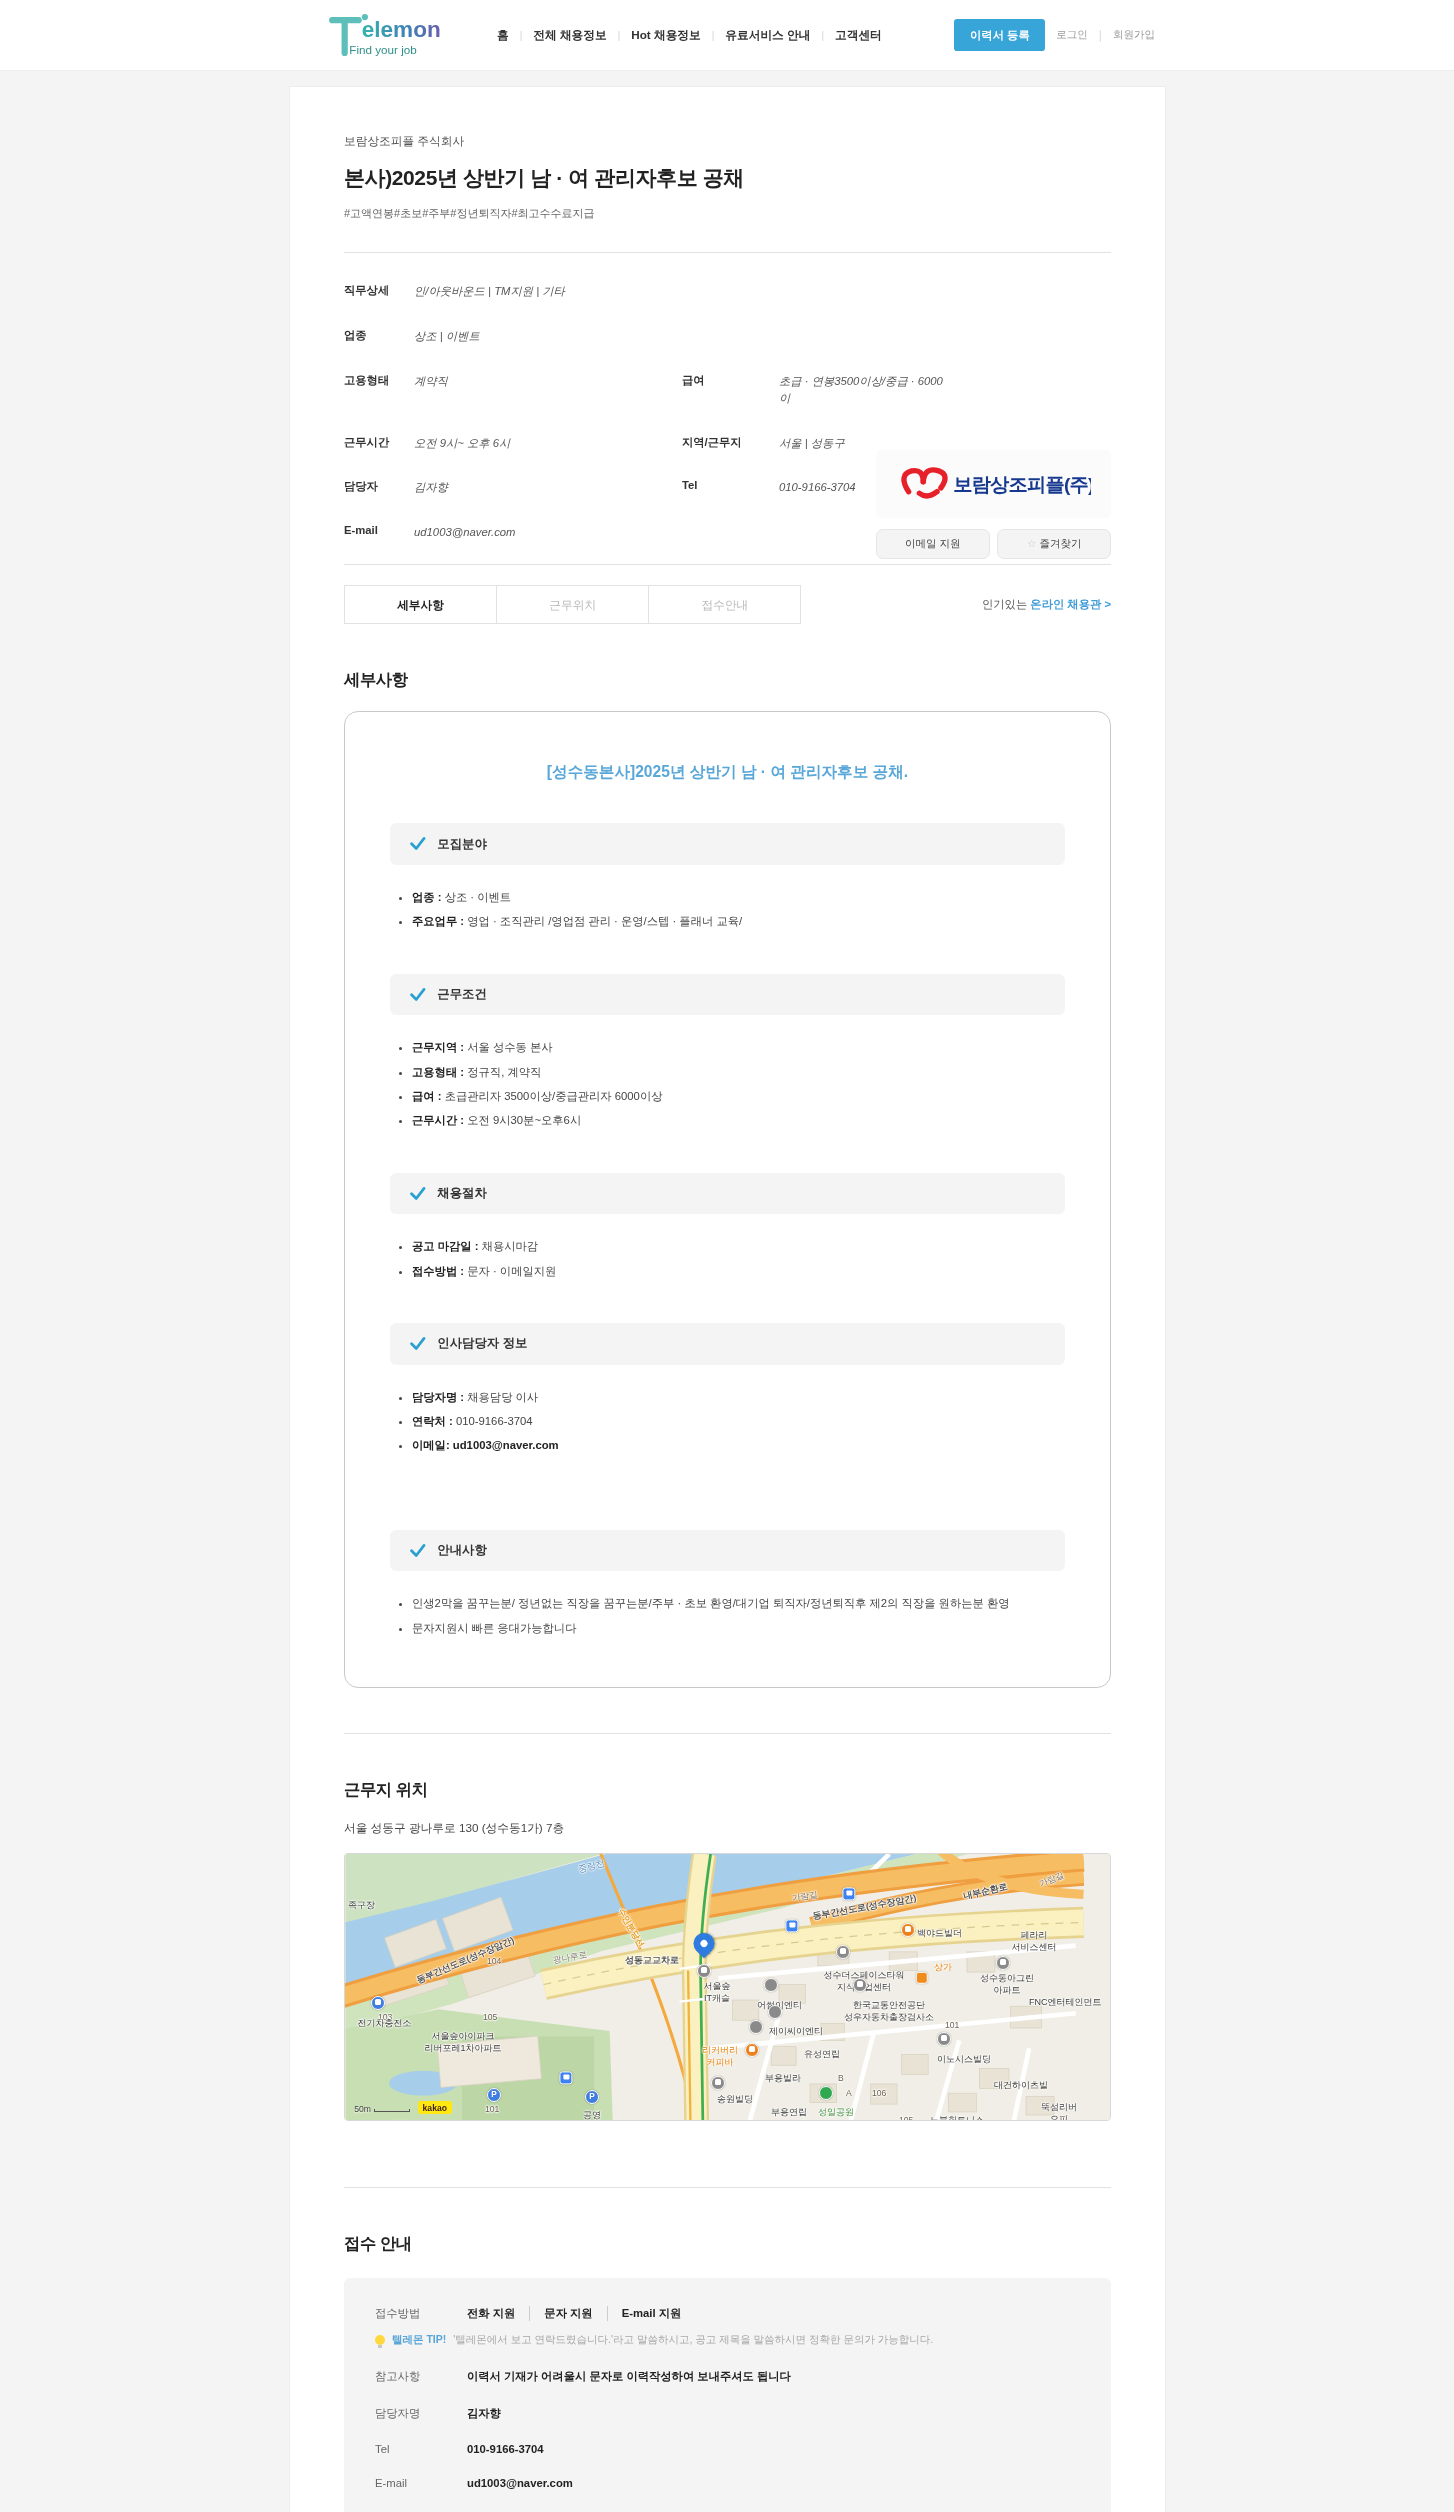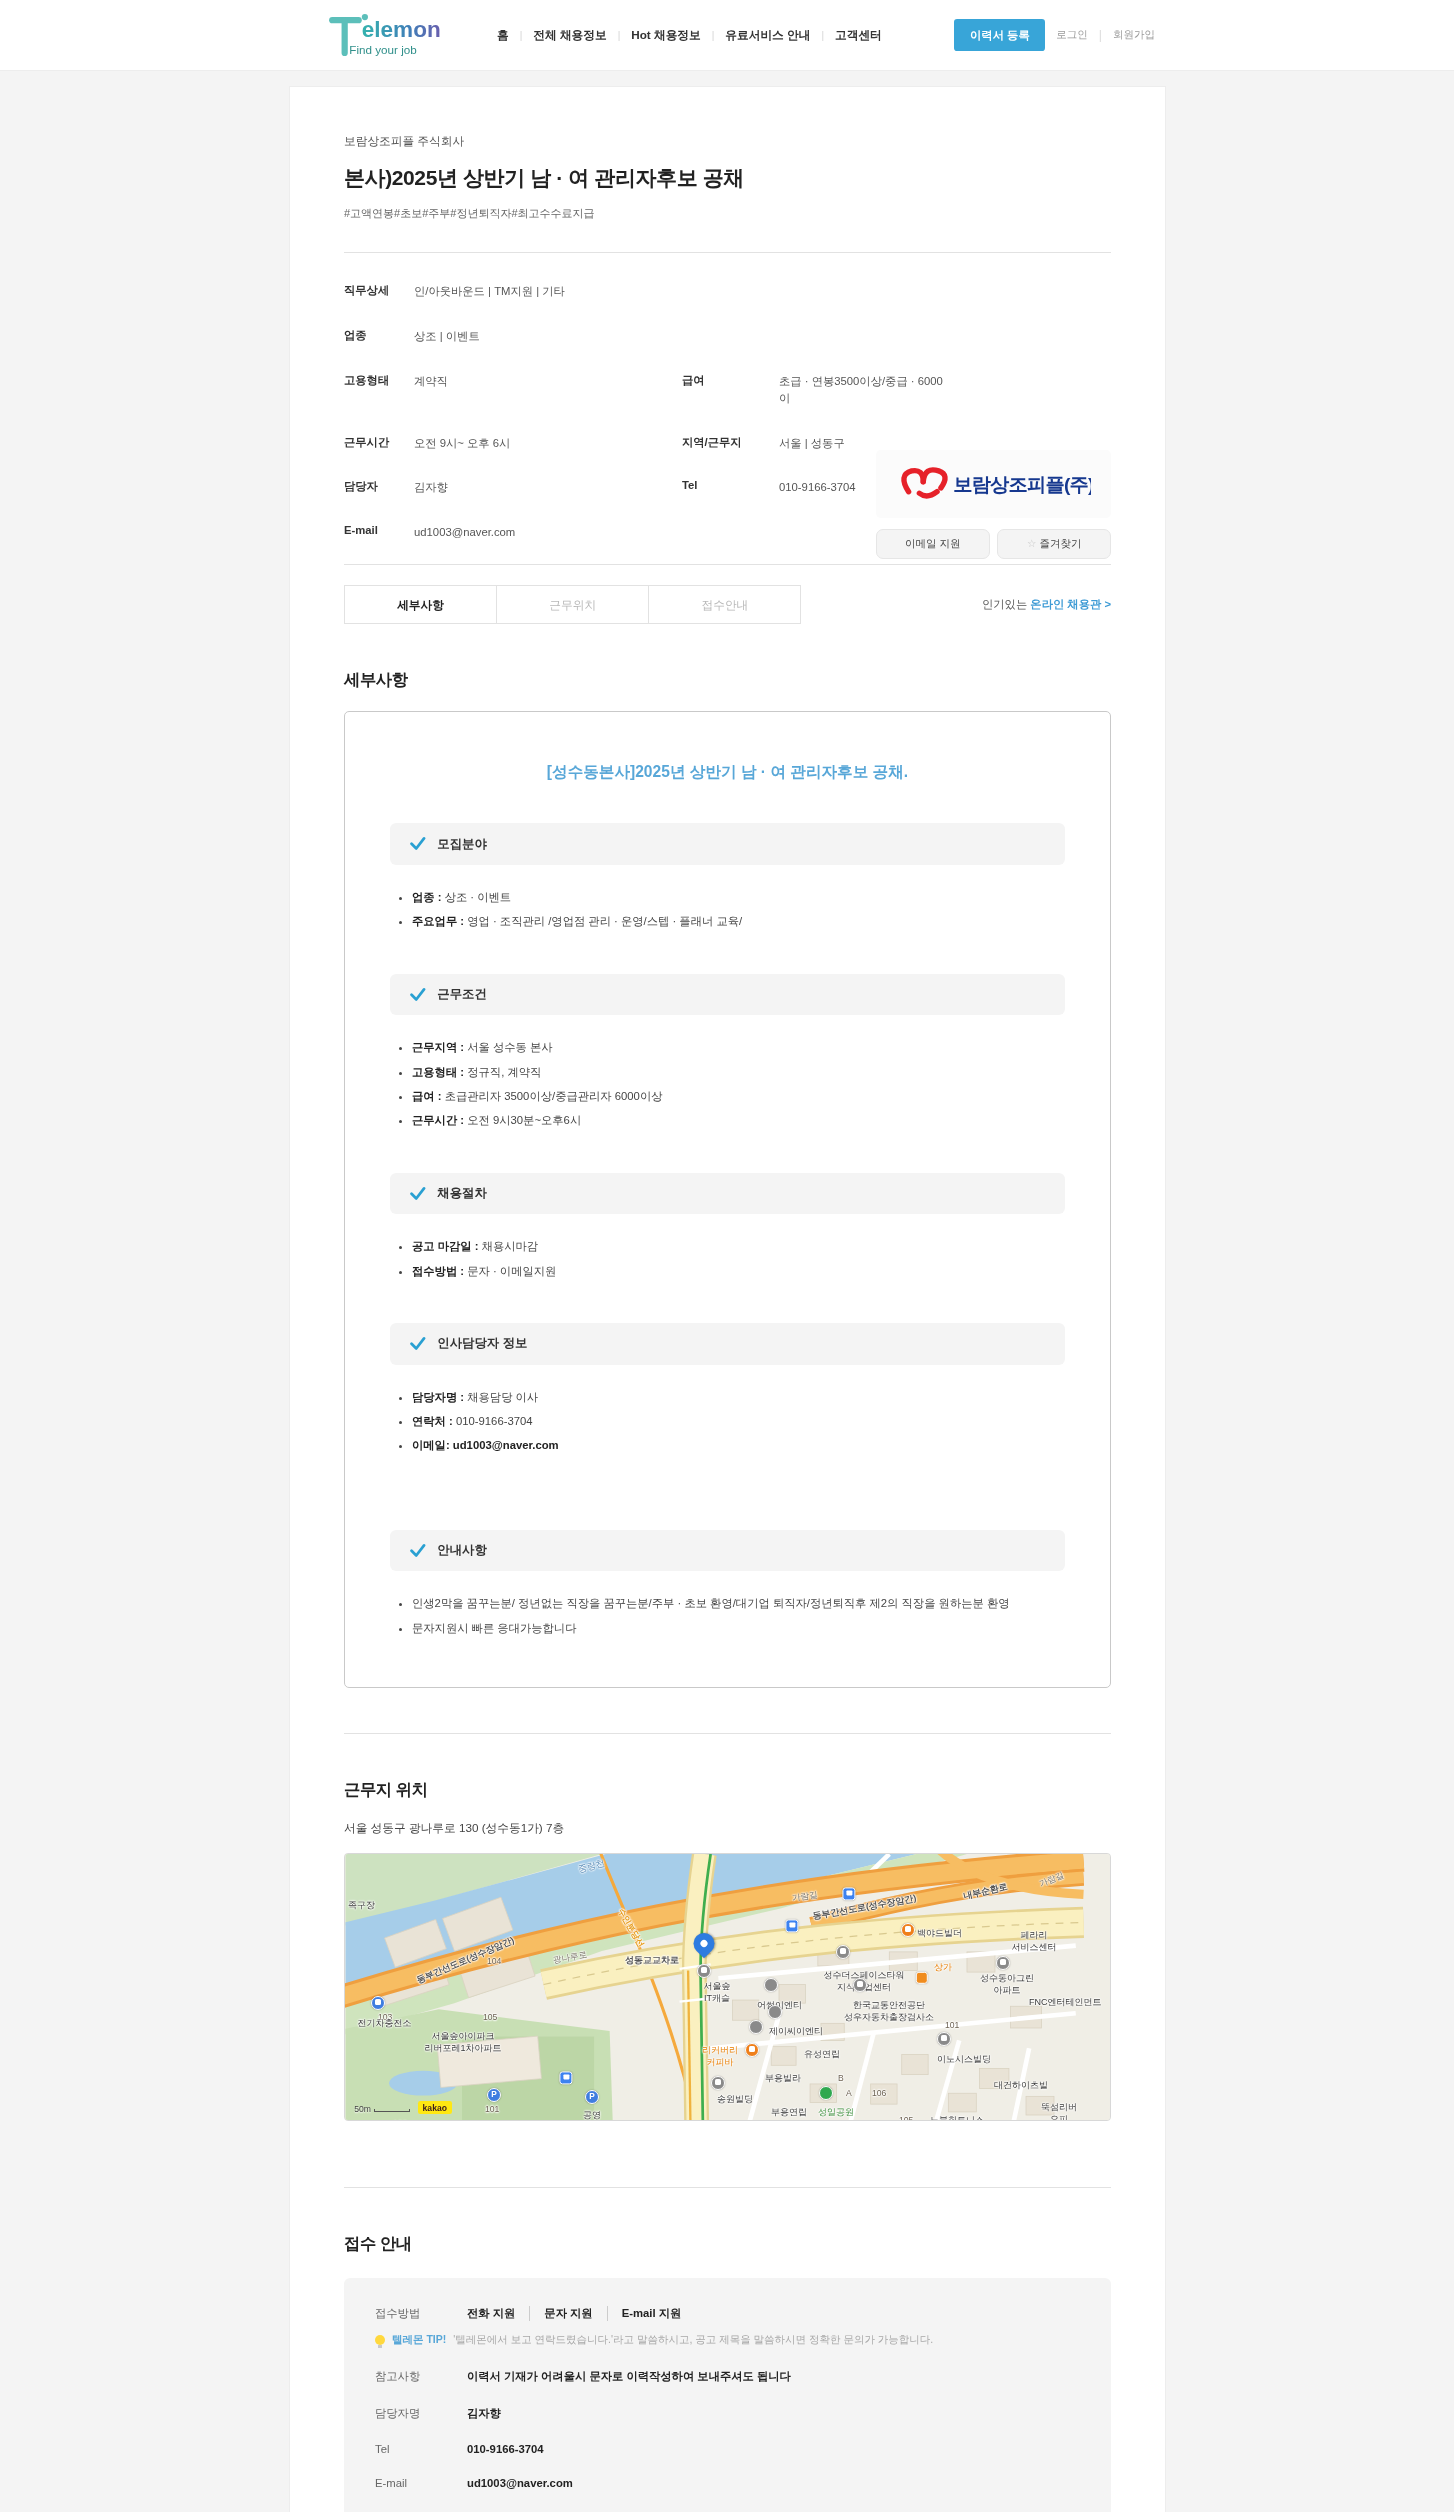--- a/index.html
+++ b/index.html
@@ -25,40 +25,40 @@
   .main-card { width:877px; margin:15.6px auto 124px; background:#fff; border:0.8px solid #ededed;
     padding:47px 54px 62px; position:relative; }
   .company-name { font-size:11.7px; color:#555; }
   .job-title { font-size:21px; font-weight:bold; color:#222; margin-top:15.6px; letter-spacing:-0.4px; }
   .job-tags { font-size:11px; color:#666; margin-top:9.3px; }
   .divider { border:none; border-top:0.8px solid #e2e2e2; margin:31px 0 0; }
   
   .info-wrap { position:relative; margin-top:29.5px; min-height:233px; }
   .info-table { display:grid; grid-template-columns:70px 268px 97px 202px; row-gap:28px; font-size:11.3px; }
   .info-label { font-weight:bold; color:#333; }
-  .info-value { color:#555; line-height:1.5; padding-right:23px; }
+  .info-value { color:#555; line-height:1.5; padding-right:23px;font-style:italic; }
   .company-logo-box { position:absolute; right:0; top:167px; width:235px; }
   .company-logo { background:#fbfbfb; border-radius:4.7px; height:68px; display:flex;
     align-items:center; justify-content:center; }
   .logo-actions { display:flex; gap:7.8px; margin-top:11px; justify-content:flex-end; }
   .btn-gray { background:#f4f4f4; border:0.8px solid #e6e6e6; border-radius:7px; width:114px;
     padding:7px 0; text-align:center; font-size:10.5px; color:#444; cursor:pointer; }
   .btn-gray .star { color:#c9c9c9; margin-right:3.1px; }
   
   .tabs { display:flex; align-items:center; margin-top:20px; }
   .tab { width:153px; height:39px; line-height:37px; text-align:center; border:0.8px solid #e2e2e2;
     margin-left:-0.8px; font-size:11.7px; background:#fff; cursor:pointer; }
   .tab:first-child { margin-left:0; }
   .tab.active { font-weight:bold; color:#222; }
   .tab.inactive { color:#b8b8b8; }
   .popular { margin-left:auto; font-size:11.3px; color:#555; cursor:pointer; }
   .popular b { color:#3e9bd5; }
   
   .section-heading { font-size:16.3px; font-weight:bold; color:#222; margin:45px 0 20px; letter-spacing:-0.4px; }
-  .detail-card { border:0.8px solid #c9c9c9; border-radius:5px; padding:33px 45px 47px; }
+  .detail-card { border:0.8px solid #c9c9c9; border-radius:14px; padding:33px 45px 47px; }
   .banner-title { text-align:center; color:#58a7d8; font-size:15.6px; font-weight:bold; margin:17px 0 33px; }
   .sec-bar { background:#f4f4f4; border-radius:6.2px; padding:12.4px 20px; display:flex; gap:11.7px;
     align-items:center; margin:40px 0 20px; }
   .sec:first-of-type .sec-bar { margin-top:4.7px; }
   .sec.spaced .sec-bar { margin-top:72px; }
   .sec-title { font-size:12.4px; font-weight:bold; color:#333; }
   .bullets { margin:0; padding-left:22px; }
   .bullets li { font-size:11.3px; color:#444; line-height:2.15; }
   .bullets li b { color:#222; }
   .bold-text { font-weight:bold; color:#222; }

